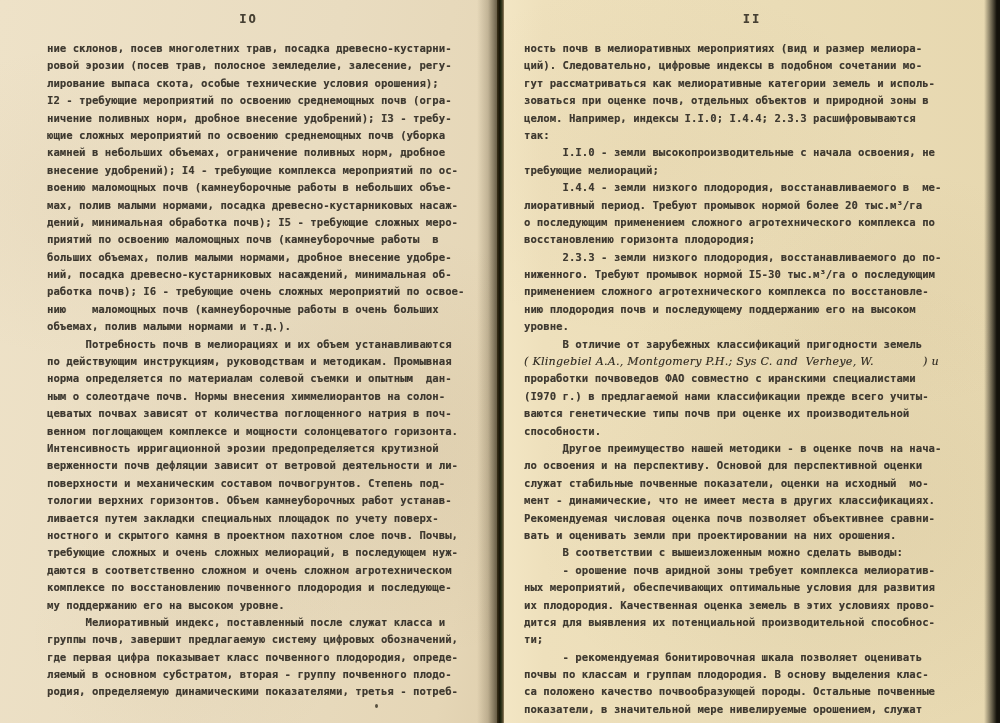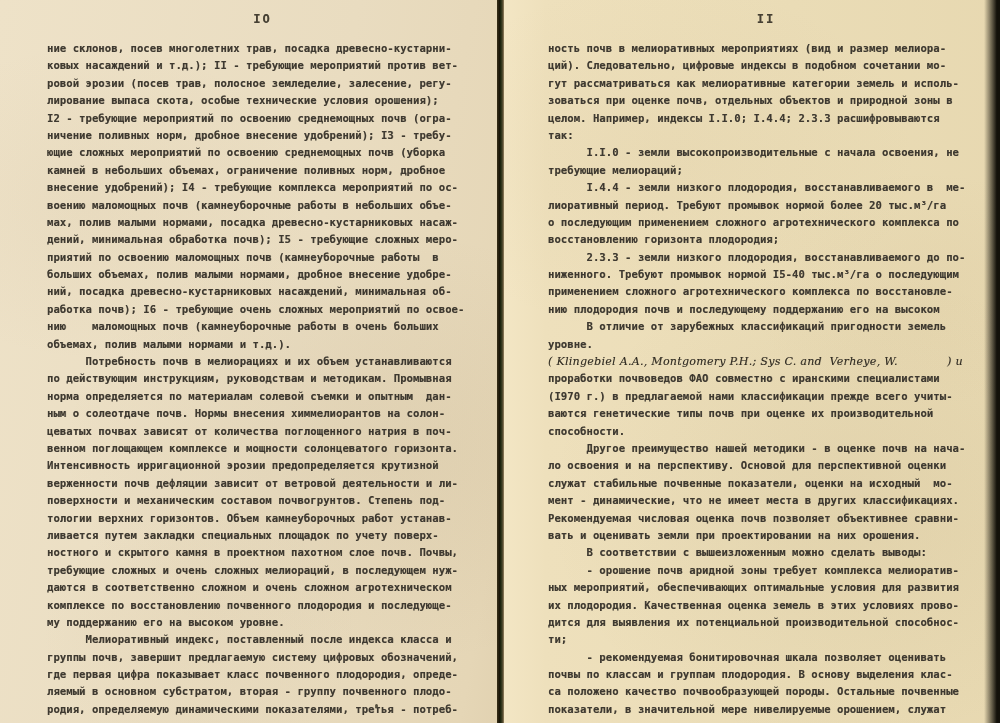--- a/index.html
+++ b/index.html
@@ -11,21 +11,20 @@
     position: relative;
     width: 1000px;
     height: 723px;
     overflow: hidden;
     font-family: "DejaVu Sans Mono", monospace;
   }
   .page {
     position: absolute;
     top: 0;
     height: 100%;
-    padding-left: 28px;
   }
   .page-left {
     left: 0;
     width: 497px;
     background-color: #eadec2;
     background-image:
       radial-gradient(ellipse 220px 160px at 18% 28%, rgba(165,135,85,0.06), transparent),
       radial-gradient(ellipse 320px 220px at 72% 62%, rgba(120,95,55,0.07), transparent),
       radial-gradient(ellipse 160px 130px at 38% 88%, rgba(170,140,90,0.06), transparent),
       linear-gradient(100deg, #eee2c8 0%, #e9dcc0 55%, #e5d6b6 90%, #dfcfae 100%);
@@ -71,21 +70,21 @@
     font-weight: bold;
     letter-spacing: 2px;
     color: #464033;
     text-shadow: 0.3px 0.3px 0.6px rgba(70,64,51,0.5);
   }
   .page-text {
     position: absolute;
     top: 40px;
   }
   .page-left .page-text { left: 47px; }
-  .page-right .page-text { left: 20px; margin-left: 24px; }
+  .page-right .page-text { left: 20px; }
   .tline {
     white-space: pre;
     height: 17.4px;
     line-height: 17.4px;
     font-size: 10.5px;
     font-weight: bold;
     color: #3e3930;
     letter-spacing: 0.1px;
     text-shadow: 0.3px 0.3px 0.6px rgba(62,57,48,0.45);
   }
@@ -109,21 +108,20 @@
 </style>
 </head>
 <body>
 
 <div class="spread">
 
   <div class="page page-left">
     <div class="page-number">IO</div>
     <div class="page-text">
         <div class="tline">ние склонов, посев многолетних трав, посадка древесно-кустарни-</div>
-        <div class="tline">ковых насаждений и т.д.); II - требующие мероприятий против вет-</div>
         <div class="tline">ровой эрозии (посев трав, полосное земледелие, залесение, регу-</div>
         <div class="tline">лирование выпаса скота, особые технические условия орошения);</div>
         <div class="tline">I2 - требующие мероприятий по освоению среднемощных почв (огра-</div>
         <div class="tline">ничение поливных норм, дробное внесение удобрений); I3 - требу-</div>
         <div class="tline">ющие сложных мероприятий по освоению среднемощных почв (уборка</div>
         <div class="tline">камней в небольших объемах, ограничение поливных норм, дробное</div>
         <div class="tline">внесение удобрений); I4 - требующие комплекса мероприятий по ос-</div>
         <div class="tline">воению маломощных почв (камнеуборочные работы в небольших объе-</div>
         <div class="tline">мах, полив малыми нормами, посадка древесно-кустарниковых насаж-</div>
         <div class="tline">дений, минимальная обработка почв); I5 - требующие сложных меро-</div>
@@ -142,21 +140,21 @@
         <div class="tline">Интенсивность ирригационной эрозии предопределяется крутизной</div>
         <div class="tline">верженности почв дефляции зависит от ветровой деятельности и ли-</div>
         <div class="tline">поверхности и механическим составом почвогрунтов. Степень под-</div>
         <div class="tline">тологии верхних горизонтов. Объем камнеуборочных работ устанав-</div>
         <div class="tline">ливается путем закладки специальных площадок по учету поверх-</div>
         <div class="tline">ностного и скрытого камня в проектном пахотном слое почв. Почвы,</div>
         <div class="tline">требующие сложных и очень сложных мелиораций, в последующем нуж-</div>
         <div class="tline">даются в соответственно сложном и очень сложном агротехническом</div>
         <div class="tline">комплексе по восстановлению почвенного плодородия и последующе-</div>
         <div class="tline">му поддержанию его на высоком уровне.</div>
-        <div class="tline">      Мелиоративный индекс, поставленный после индекса класса и</div>
+        <div class="tline">      Мелиоративный индекс, поставленный после служат класса и</div>
         <div class="tline">группы почв, завершит предлагаемую систему цифровых обозначений,</div>
         <div class="tline">где первая цифра показывает класс почвенного плодородия, опреде-</div>
         <div class="tline">ляемый в основном субстратом, вторая - группу почвенного плодо-</div>
         <div class="tline">родия, определяемую динамическими показателями, третья - потреб-</div>
       </div>
     <div class="stray-dot"></div>
   </div>
 
   <div class="gutter"></div>
 
@@ -169,25 +167,25 @@
         <div class="tline">зоваться при оценке почв, отдельных объектов и природной зоны в</div>
         <div class="tline">целом. Например, индексы I.I.0; I.4.4; 2.3.3 расшифровываются</div>
         <div class="tline">так:</div>
         <div class="tline">      I.I.0 - земли высокопроизводительные с начала освоения, не</div>
         <div class="tline">требующие мелиораций;</div>
         <div class="tline">      I.4.4 - земли низкого плодородия, восстанавливаемого в  ме-</div>
         <div class="tline">лиоративный период. Требуют промывок нормой более 20 тыс.м³/га</div>
         <div class="tline">о последующим применением сложного агротехнического комплекса по</div>
         <div class="tline">восстановлению горизонта плодородия;</div>
         <div class="tline">      2.3.3 - земли низкого плодородия, восстанавливаемого до по-</div>
-        <div class="tline">ниженного. Требуют промывок нормой I5-40 тыс.м³/га о последующим</div>
+        <div class="tline">ниженного. Требуют промывок нормой I5-30 тыс.м³/га о последующим</div>
         <div class="tline">применением сложного агротехнического комплекса по восстановле-</div>
         <div class="tline">нию плодородия почв и последующему поддержанию его на высоком</div>
+        <div class="tline">уровне.</div>
         <div class="tline">      В отличие от зарубежных классификаций пригодности земель</div>
-        <div class="tline">уровне.</div>
         <div class="tline hw">( Klingebiel A.A., Montgomery P.H.; Sys C. and  Verheye, W.             ) и</div>
         <div class="tline">проработки почвоведов ФАО совместно с иранскими специалистами</div>
         <div class="tline">(I970 г.) в предлагаемой нами классификации прежде всего учиты-</div>
         <div class="tline">ваются генетические типы почв при оценке их производительной</div>
         <div class="tline">способности.</div>
         <div class="tline">      Другое преимущество нашей методики - в оценке почв на нача-</div>
         <div class="tline">ло освоения и на перспективу. Основой для перспективной оценки</div>
         <div class="tline">служат стабильные почвенные показатели, оценки на исходный  мо-</div>
         <div class="tline">мент - динамические, что не имеет места в других классификациях.</div>
         <div class="tline">Рекомендуемая числовая оценка почв позволяет объективнее сравни-</div>

